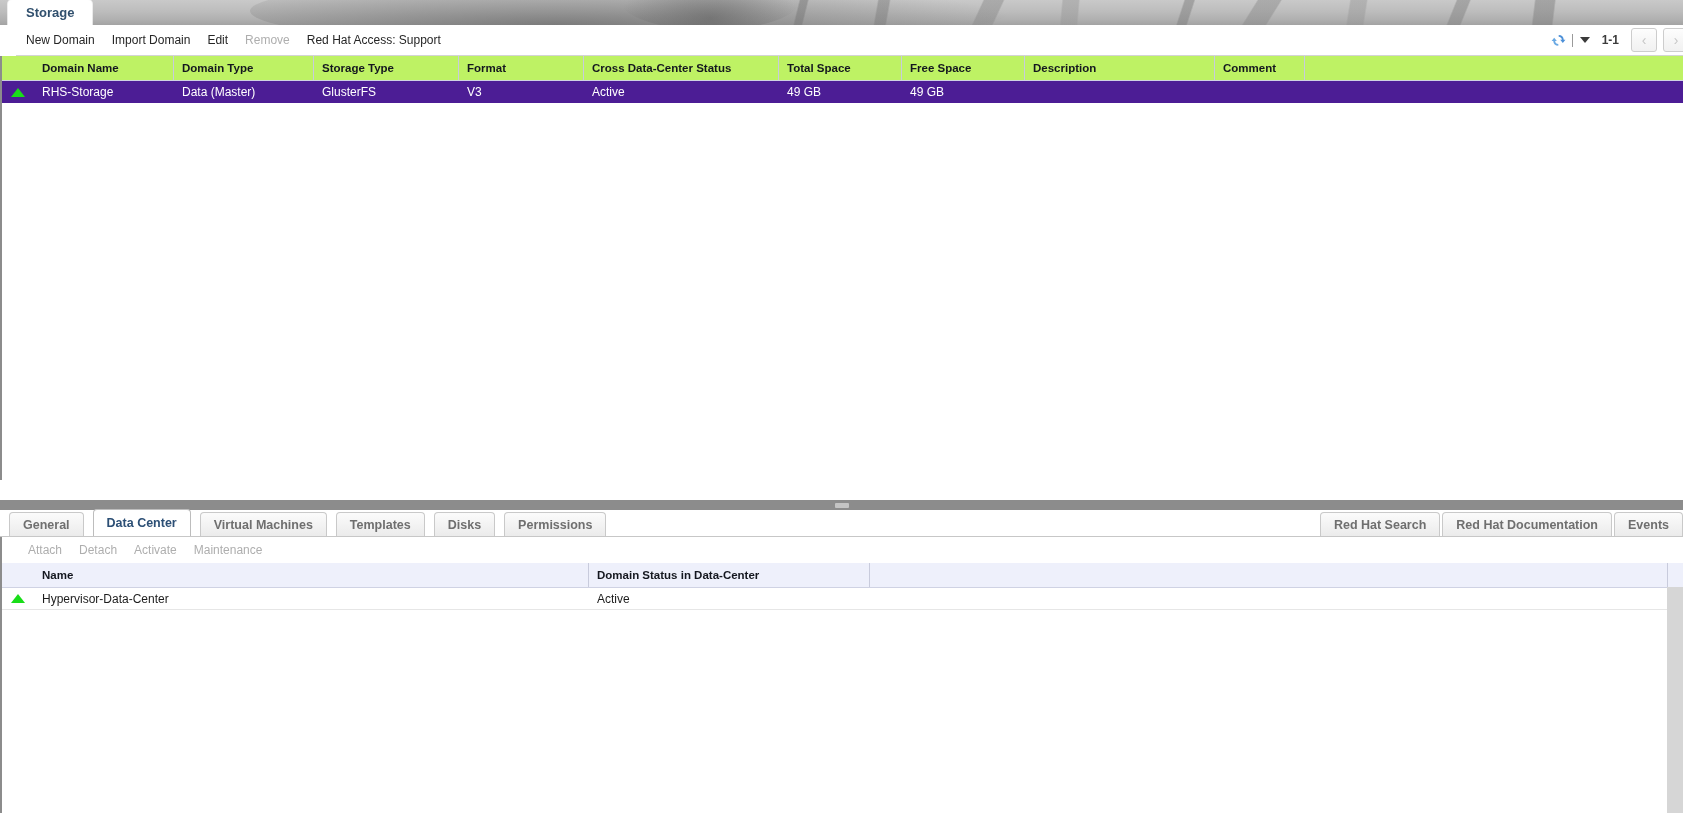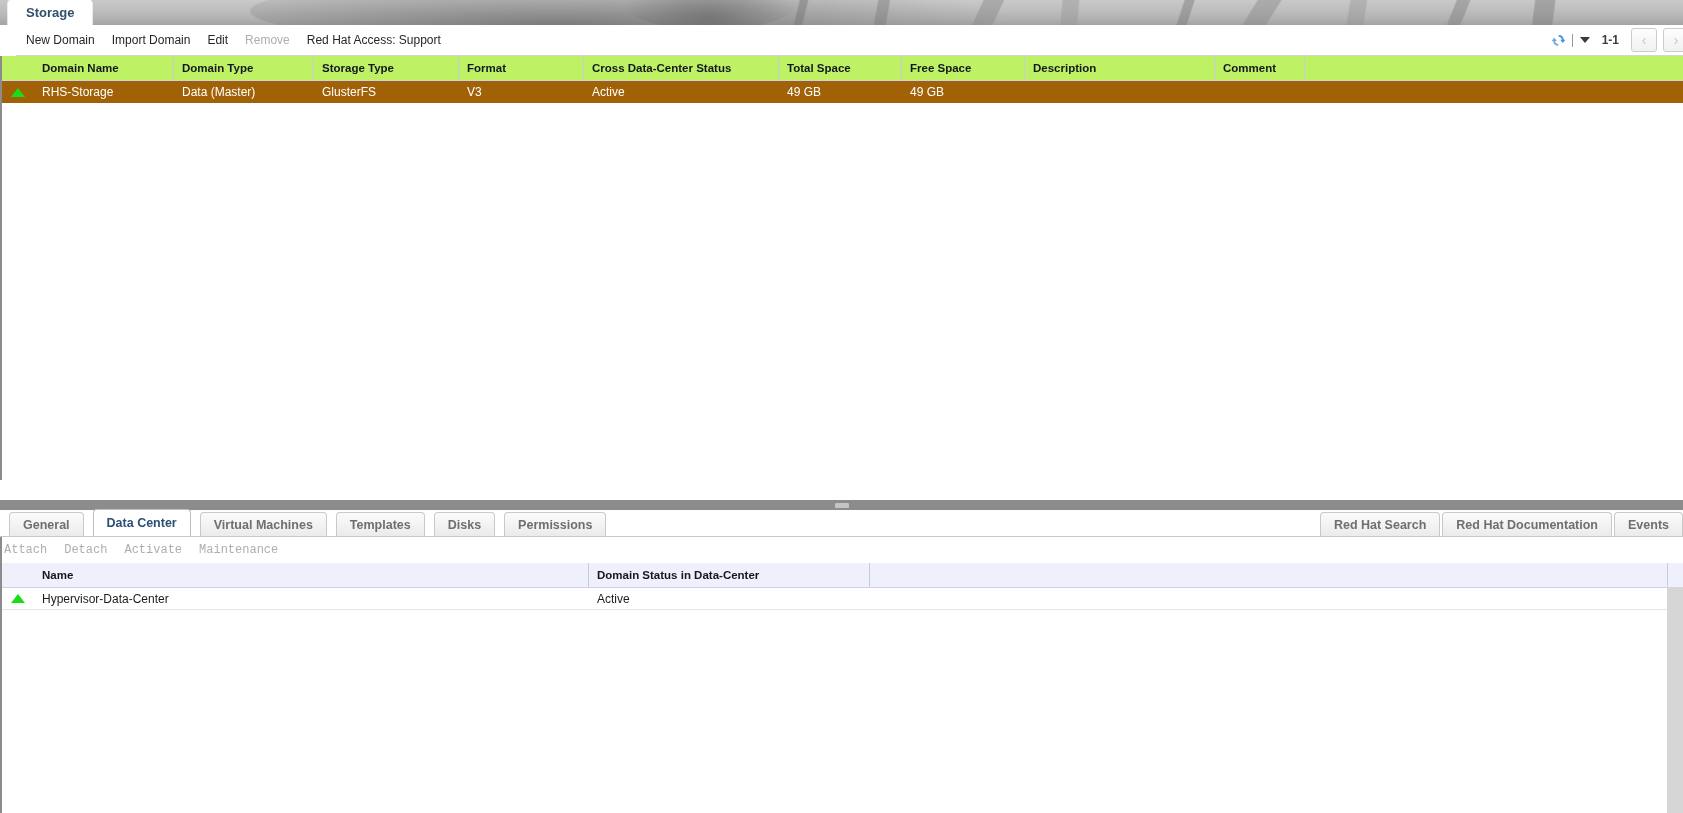--- a/index.html
+++ b/index.html
@@ -185,21 +185,21 @@
     overflow: hidden;
     cursor: pointer;
   }
   .gh-cell.status-col { border-right: none; }
   .gh-cell.filler { border-right: none; }
 
   .grid-row {
     display: flex;
     height: 22px;
     align-items: stretch;
-    background: #a16207;
+    background: #4c1d95;
   }
   .gr-cell {
     font-size: 12px;
     color: #ffffff;
     padding: 0 0 0 8px;
     display: flex;
     align-items: center;
     box-sizing: border-box;
     white-space: nowrap;
     overflow: hidden;
@@ -291,23 +291,22 @@
     height: 26px;
     background: #ffffff;
     display: flex;
     align-items: center;
     border-left: 2px solid #8c8c8c;
     box-sizing: border-box;
   }
   .stb-actions {
     display: flex;
     align-items: center;
-    padding-left: 2px;
+    padding-left: 26px;
     gap: 17px;
-    font-family: Liberation Mono, monospace;
   }
   .stb-action {
     font-size: 12px;
     color: #aeaeae;
     cursor: default;
     white-space: nowrap;
   }
 
   
   .grid-bottom {

